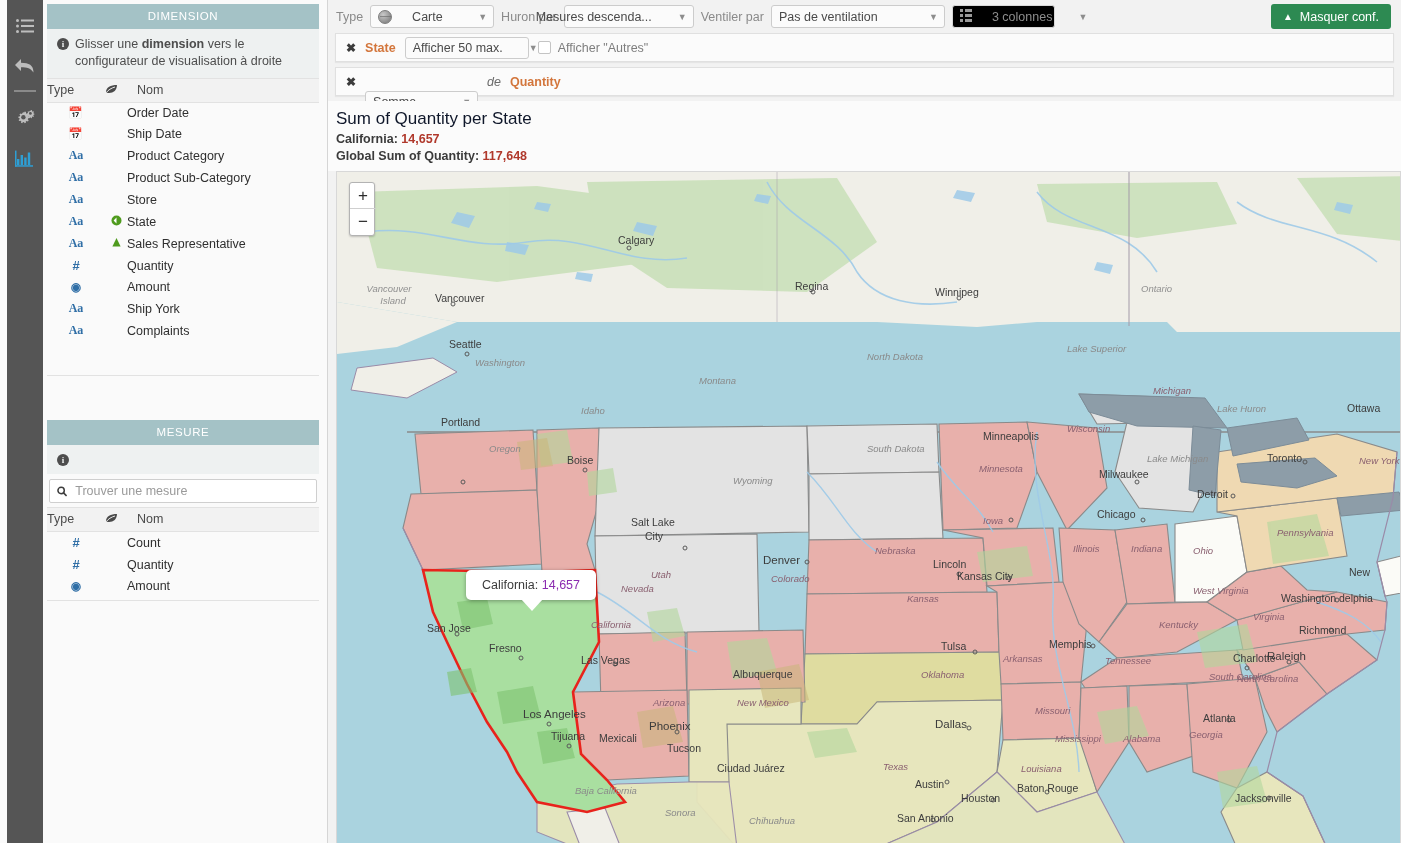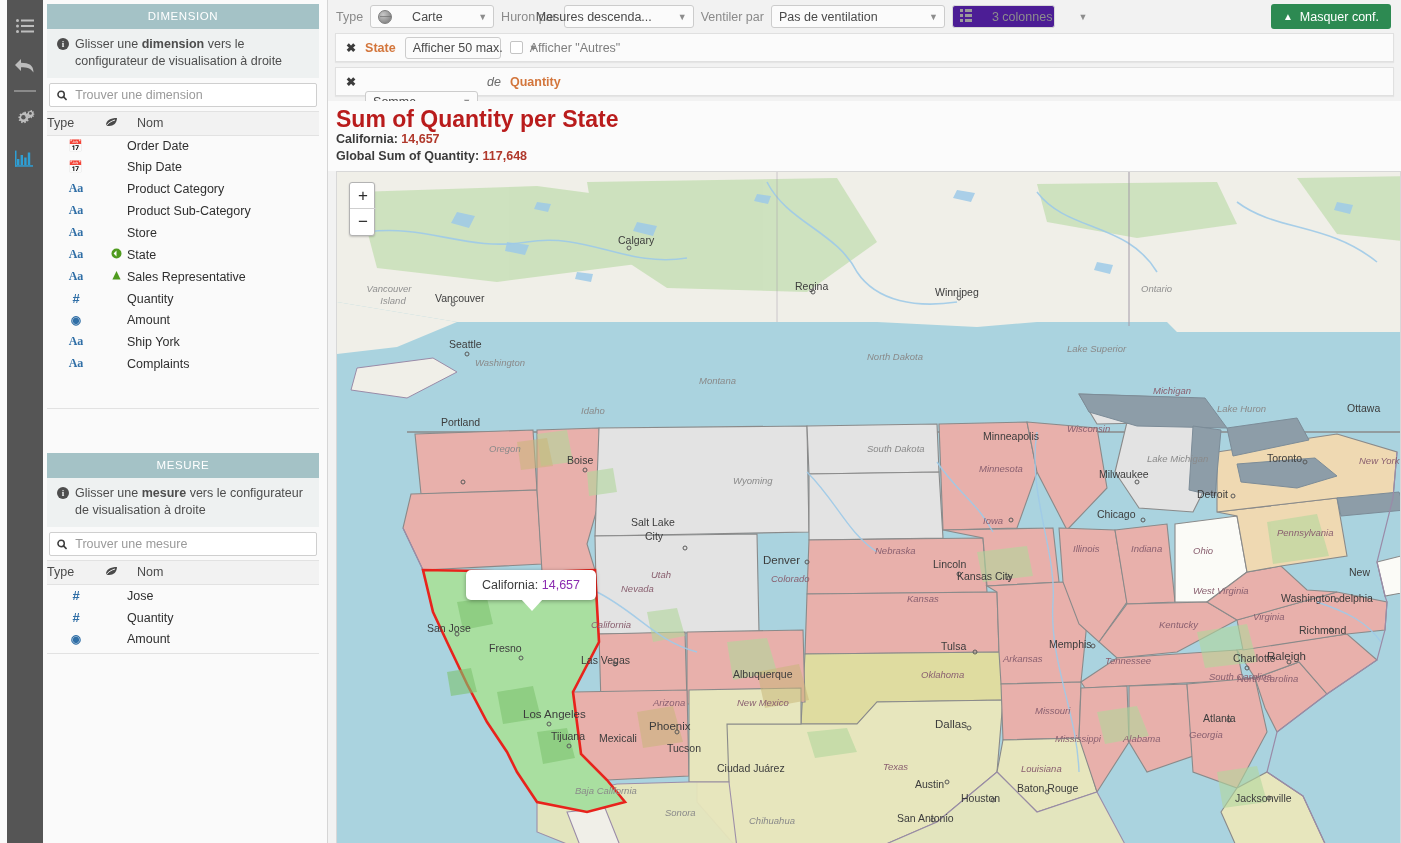--- a/index.html
+++ b/index.html
@@ -102,21 +102,21 @@
     gap: 7px; padding: 0 10px 0 8px; background: #f2f2f2;
   }
   .tb-label { color: #8a8a8a; font-size: 12.5px; }
   .sel {
     display: inline-flex; align-items: center; gap: 20px;
     height: 23px; background: #fbfbfb;
     border: 1px solid #cccccc; border-radius: 3px;
     padding: 0 6px 0 7px; font-size: 12.5px; color: #4a4a4a;
     cursor: pointer; white-space: nowrap;
   }
-  .sel.plain { background: #4c1d95; border-color: #d8d8d8; color: #8d8d8d; }
+  .sel.plain { background: #000000; border-color: #d8d8d8; color: #8d8d8d; }
   .sel .caret { margin-left: auto; color: #8d8d8d; font-size: 9px; padding-left: 6px; }
   .sel-type { width: 124px; }
   .sel-trier { width: 130px; justify-content: flex-end; }
   .sel-vent { width: 174px; }
   .sel-col { width: 103px; }
   .globe-ic { width: 14px; height: 14px; border-radius: 50%;
               background: radial-gradient(circle at 35% 32%, #c9c9c9, #8d8d8d 70%);
               border: 1px solid #7d7d7d; flex: 0 0 auto; position: relative; }
   .globe-ic::after { content:""; position:absolute; left:1px; top:5px; width:11px; height:1px; background:#6f6f6f; opacity:.7;}
   .grid-ic { display: inline-block; width: 12px; flex: 0 0 auto; }
@@ -132,28 +132,28 @@
 
   .cfg-row {
     background: #fbfbfb; border: 1px solid #e0e0e0;
     margin: 0 7px 5px 7px; height: 29px;
     display: flex; align-items: center; gap: 9px; padding: 0 10px;
     box-shadow: 0 1px 1px rgba(0,0,0,.05);
   }
   .xbtn { color: #3c3c3c; font-size: 12px; cursor: pointer; font-weight: bold; }
   .fld-name { color: #d3763c; font-weight: bold; font-size: 12.5px; }
   .de { color: #6b6b6b; font-size: 12.5px; font-style: italic; }
-  .sel-max { width: 96px; height: 22px; align-items: center; }
+  .sel-max { width: 124px; height: 22px; align-items: center; }
   .sel-somme { width: 113px; height: 22px; margin-top: 40px; }
   .chk-wrap { display: inline-flex; align-items: center; gap: 7px; cursor: pointer; color: #7e7e7e; font-size: 12.5px; }
   .chk { width: 13px; height: 13px; border: 1px solid #c4c4c4; background: #fff; border-radius: 2px; }
 
   
   .titlebox { padding: 6px 0 6px 8px; background: #fbfbfb; }
-  .viz-title { color: #b91c1c; font-size: 23px; font-weight: bold; line-height: 24px; }
+  .viz-title { color: #0f172a; font-size: 17px; font-weight: normal; line-height: 24px; }
   .viz-sub { font-size: 12.5px; font-weight: bold; color: #3b3b3b; line-height: 17px; }
   .viz-sub .val { color: #b0382b; }
 
   
   .mapwrap { position: relative; flex: 1 1 auto; margin: 0 0 0 8px;
              border: 1px solid #d8d8d8; border-bottom: none; overflow: hidden;
              background: #aad3df; }
   .map-svg { position: absolute; left: 0; top: 0; }
   .zoomctl { position: absolute; left: 12px; top: 10px; z-index: 40;
              border: 1px solid #b3b3b3; border-radius: 3px; background: #fff;
@@ -223,29 +223,20 @@
     </div>
   </div>
 
   <div class="panel">
 
     <div class="sect-head">DIMENSION</div>
     <div class="hint">
       <span class="info-i">i</span>
       <span><span>Glisser une </span><b>dimension</b><span> vers le configurateur de visualisation à droite</span></span>
     </div>
-    <div class="search-wrap">
-      <div class="search-box">
-        <svg width="11" height="11" viewBox="0 0 11 11">
-          <circle cx="4.4" cy="4.4" r="3.4" fill="none" stroke="#3d3d3d" stroke-width="1.6"></circle>
-          <line x1="7" y1="7" x2="10.3" y2="10.3" stroke="#3d3d3d" stroke-width="1.8"></line>
-        </svg>
-        <input type="text" placeholder="Trouver une dimension" style="">
-      </div>
-    </div>
     <table class="fields">
       <thead>
         <tr>
           <th class="c-type">Type</th>
           <th class="c-geo">
             <svg width="13" height="10" viewBox="0 0 13 10">
                 <path d="M1 8.5C1 3 5.5 1 12 1c0 5-3.5 8-8 8-1.5 0-2.5-.2-3-.5z" fill="#4a4a4a"></path>
                 <path d="M1.2 8.8C3 6 6.5 4 10 3" stroke="#fafafa" stroke-width=".9" fill="none"></path>
               </svg>
           </th>
@@ -313,21 +304,20 @@
             <td class="c-geo"></td>
             <td class="c-nom">Complaints</td>
           </tr>
         </tbody>
     </table>
     <div class="list-end" style="height:34px"></div>
 
     <div class="sect-head" style="margin-top:44px">MESURE</div>
     <div class="hint">
       <span class="info-i">i</span>
-      <span><span>Glisser une </span><b>mesure</b><span> vers le configurateur de visualisation à droite</span></span>
     </div>
     <div class="search-wrap">
       <div class="search-box">
         <svg width="11" height="11" viewBox="0 0 11 11">
           <circle cx="4.4" cy="4.4" r="3.4" fill="none" stroke="#3d3d3d" stroke-width="1.6"></circle>
           <line x1="7" y1="7" x2="10.3" y2="10.3" stroke="#3d3d3d" stroke-width="1.8"></line>
         </svg>
         <input type="text" placeholder="Trouver une mesure" style="">
       </div>
     </div>
@@ -341,21 +331,21 @@
                 <path d="M1.2 8.8C3 6 6.5 4 10 3" stroke="#fafafa" stroke-width=".9" fill="none"></path>
               </svg>
           </th>
           <th class="c-nom">Nom</th>
         </tr>
       </thead>
       <tbody id="mes-rows">
           <tr class="frow">
             <td class="c-type"><span class="ty hash">#</span></td>
             <td class="c-geo"></td>
-            <td class="c-nom">Jose</td>
+            <td class="c-nom">Count</td>
           </tr>
           <tr class="frow">
             <td class="c-type"><span class="ty hash">#</span></td>
             <td class="c-geo"></td>
             <td class="c-nom">Quantity</td>
           </tr>
           <tr class="frow">
             <td class="c-type"><span class="ty amt">◉</span></td>
             <td class="c-geo"></td>
             <td class="c-nom">Amount</td>

